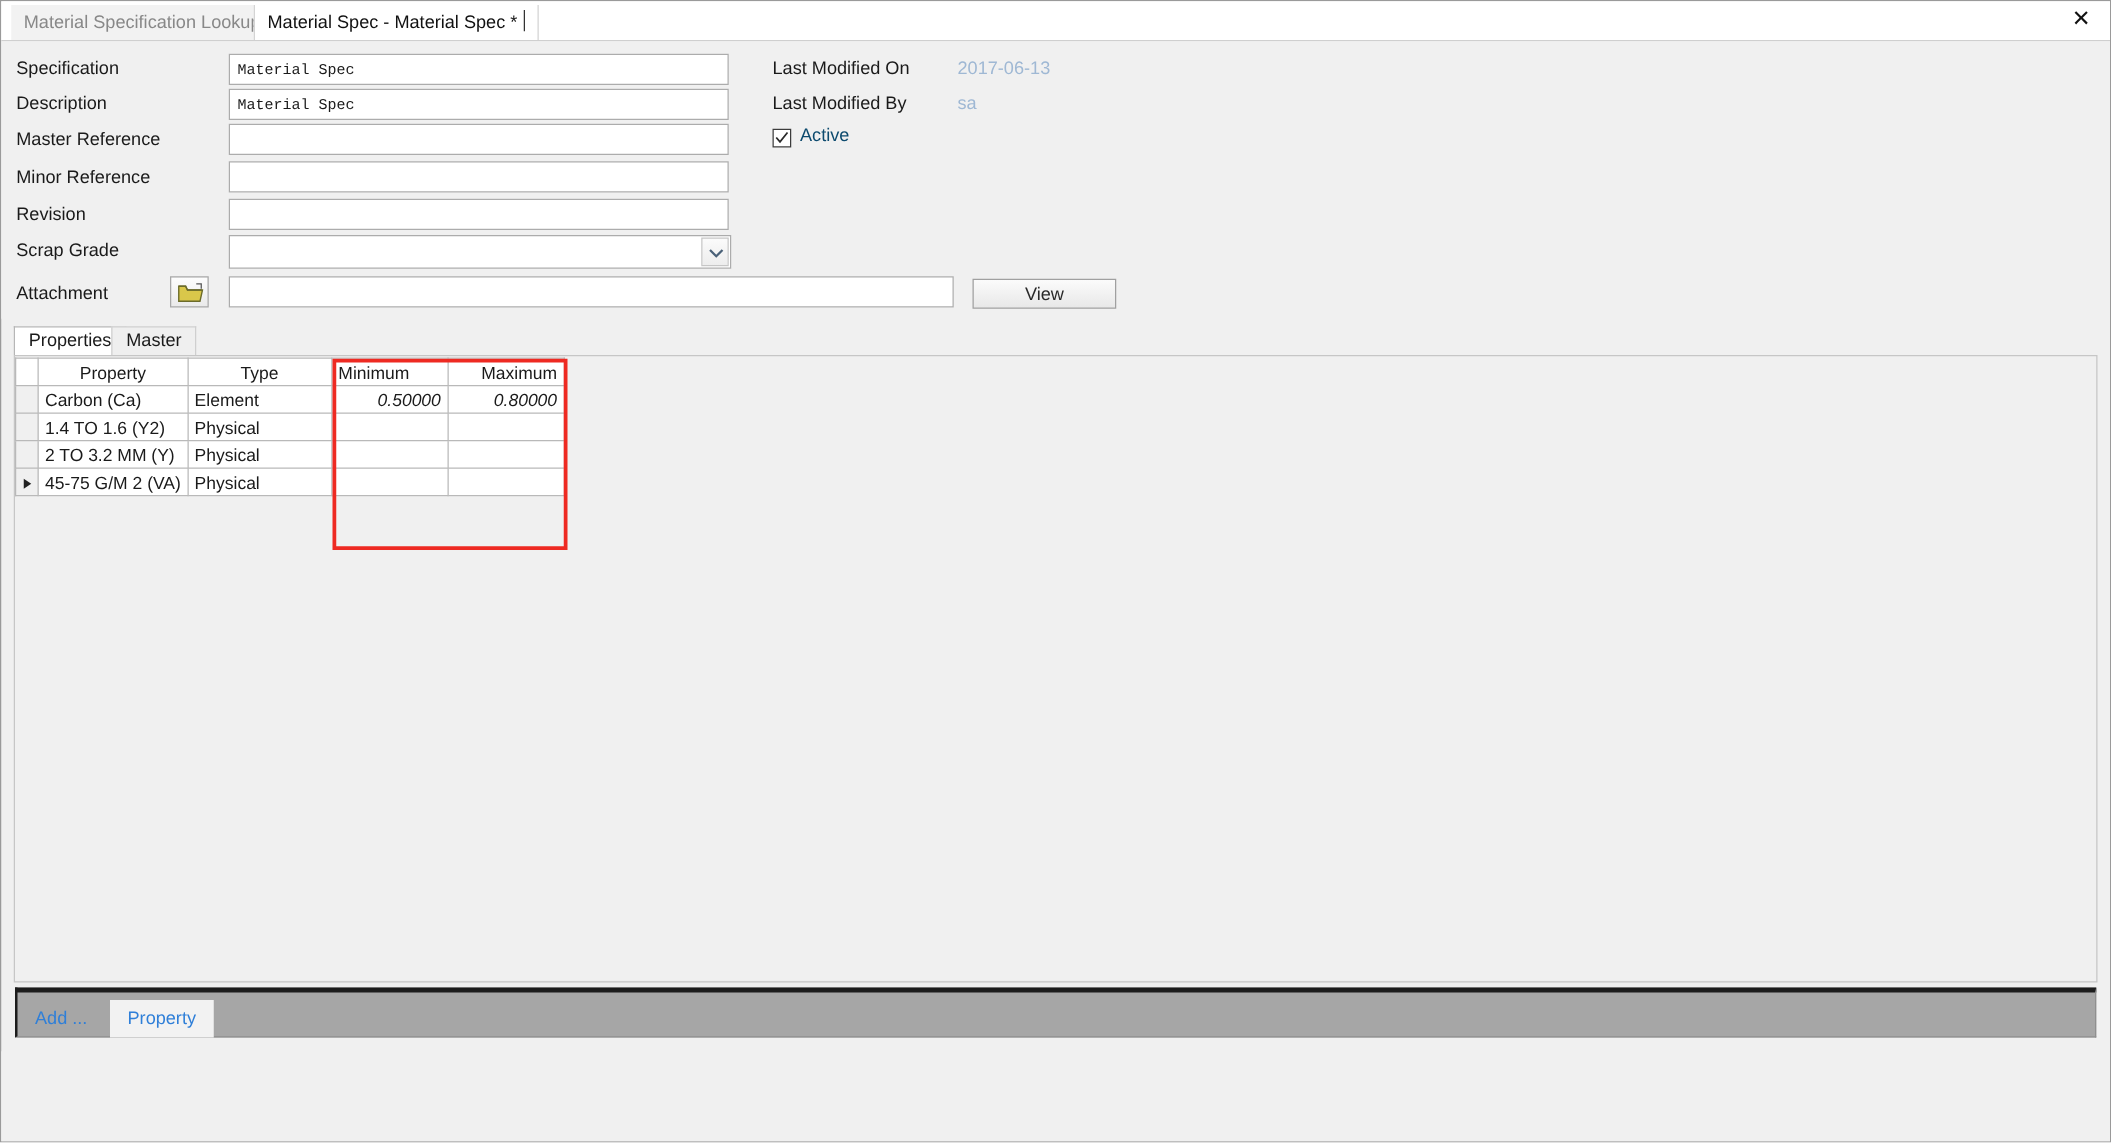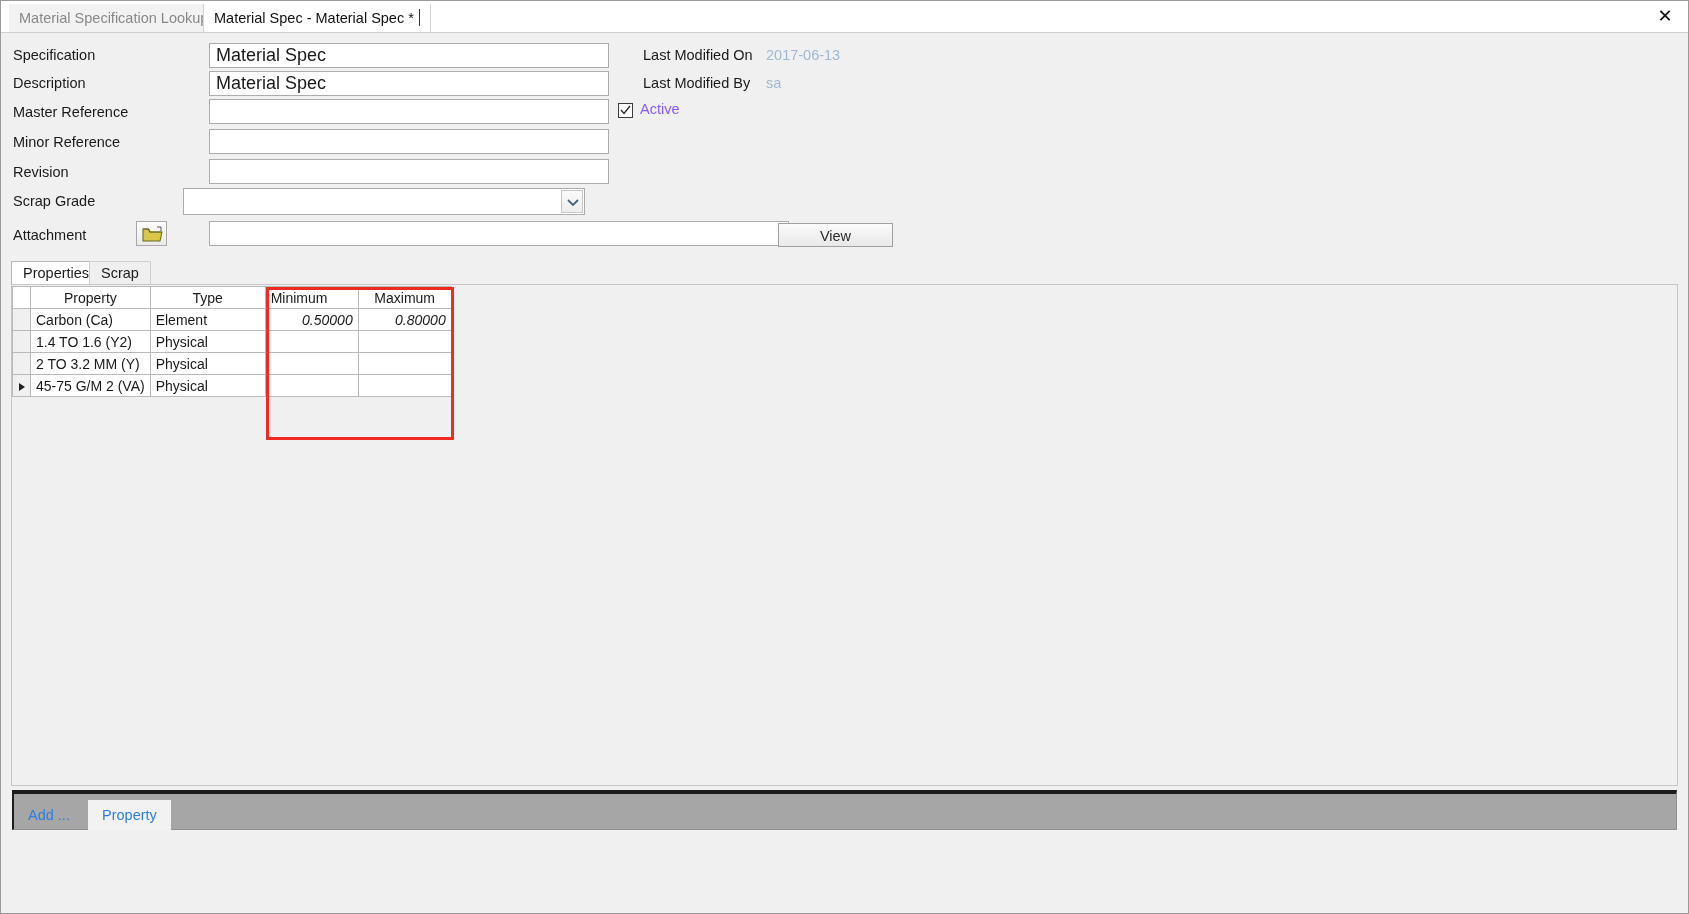--- a/index.html
+++ b/index.html
@@ -71,28 +71,27 @@
     position: absolute;
     font-size: 14.5px;
     color: #1a1a1a;
     white-space: nowrap;
   }
   .finput {
     position: absolute;
     background: #ffffff;
     border: 1px solid #acacac;
     box-sizing: border-box;
-    font-size: 18px;
+    font-size: 12px;
     color: #1a1a1a;
     padding: 2px 6px;
     line-height: 20px;
     height: 25px;
     outline: none;
-    font-family: Liberation Sans, sans-serif;
-    margin-left: 26px;
+    font-family: Liberation Mono, monospace;
   }
   .combo {
     position: absolute;
     background: #ffffff;
     border: 1px solid #acacac;
     box-sizing: border-box;
     height: 27px;
   }
   .combo .cbtn {
     position: absolute; right: 1px; top: 1px;
@@ -100,39 +99,38 @@
     background: linear-gradient(#fbfbfb,#ededed);
     border: 1px solid #c6c6c6;
     box-sizing: border-box;
   }
   .combo .cbtn svg { position:absolute; left:4px; top:7px; }
 
   .roLabel {
     position: absolute;
     font-size: 14.5px;
     color: #1a1a1a;
-    margin-left: 25px;
   }
   .roValue {
     position: absolute;
     font-size: 14.5px;
     color: #9fb8d4;
   }
   .chkrow { position: absolute; }
   .chkbox {
     position: absolute; left: 0; top: 0;
     width: 15px; height: 15px;
     border: 1px solid #3c3c3c;
     background: #ffffff;
     box-sizing: border-box;
   }
   .chkbox svg { position: absolute; left: 1px; top: 1px; }
   .chklabel {
     position: absolute; left: 22px; top: -2px;
-    font-size: 14.5px; color: #8b5cf6;
+    font-size: 14.5px; color: #0c4a6e;
     white-space: nowrap;
   }
 
   .folderbtn {
     position: absolute;
     width: 31px; height: 25px;
     background: linear-gradient(#fdfdfd,#eaeaea);
     border: 1px solid #a8a8a8;
     box-sizing: border-box;
   }
@@ -329,34 +327,34 @@
       </div>
       <div class="chklabel">Active</div>
     </div>
   </div>
 
   <div class="innertabs">
     <div class="itab sel">
       <span>Properties</span>
     </div>
     <div class="itab unsel">
-      <span>Scrap</span>
+      <span>Master</span>
     </div>
   </div>
 
   <div class="tabpanel"></div>
 
   <table class="grid">
     <thead>
       <tr>
         <th class="selh"></th>
         <th class="col-prop">Property</th>
         <th class="col-type">Type</th>
         <th class="col-min" style="text-align:left;">Minimum</th>
-        <th class="col-max" style="text-align:center;">Maximum</th>
+        <th class="col-max" style="text-align:right;">Maximum</th>
       </tr>
     </thead>
     <tbody>
       <tr>
         <td class="sel"></td>
         <td class="col-prop">Carbon (Ca)</td>
         <td class="col-type">Element</td>
         <td class="col-min">0.50000</td>
         <td class="col-max">0.80000</td>
       </tr>

